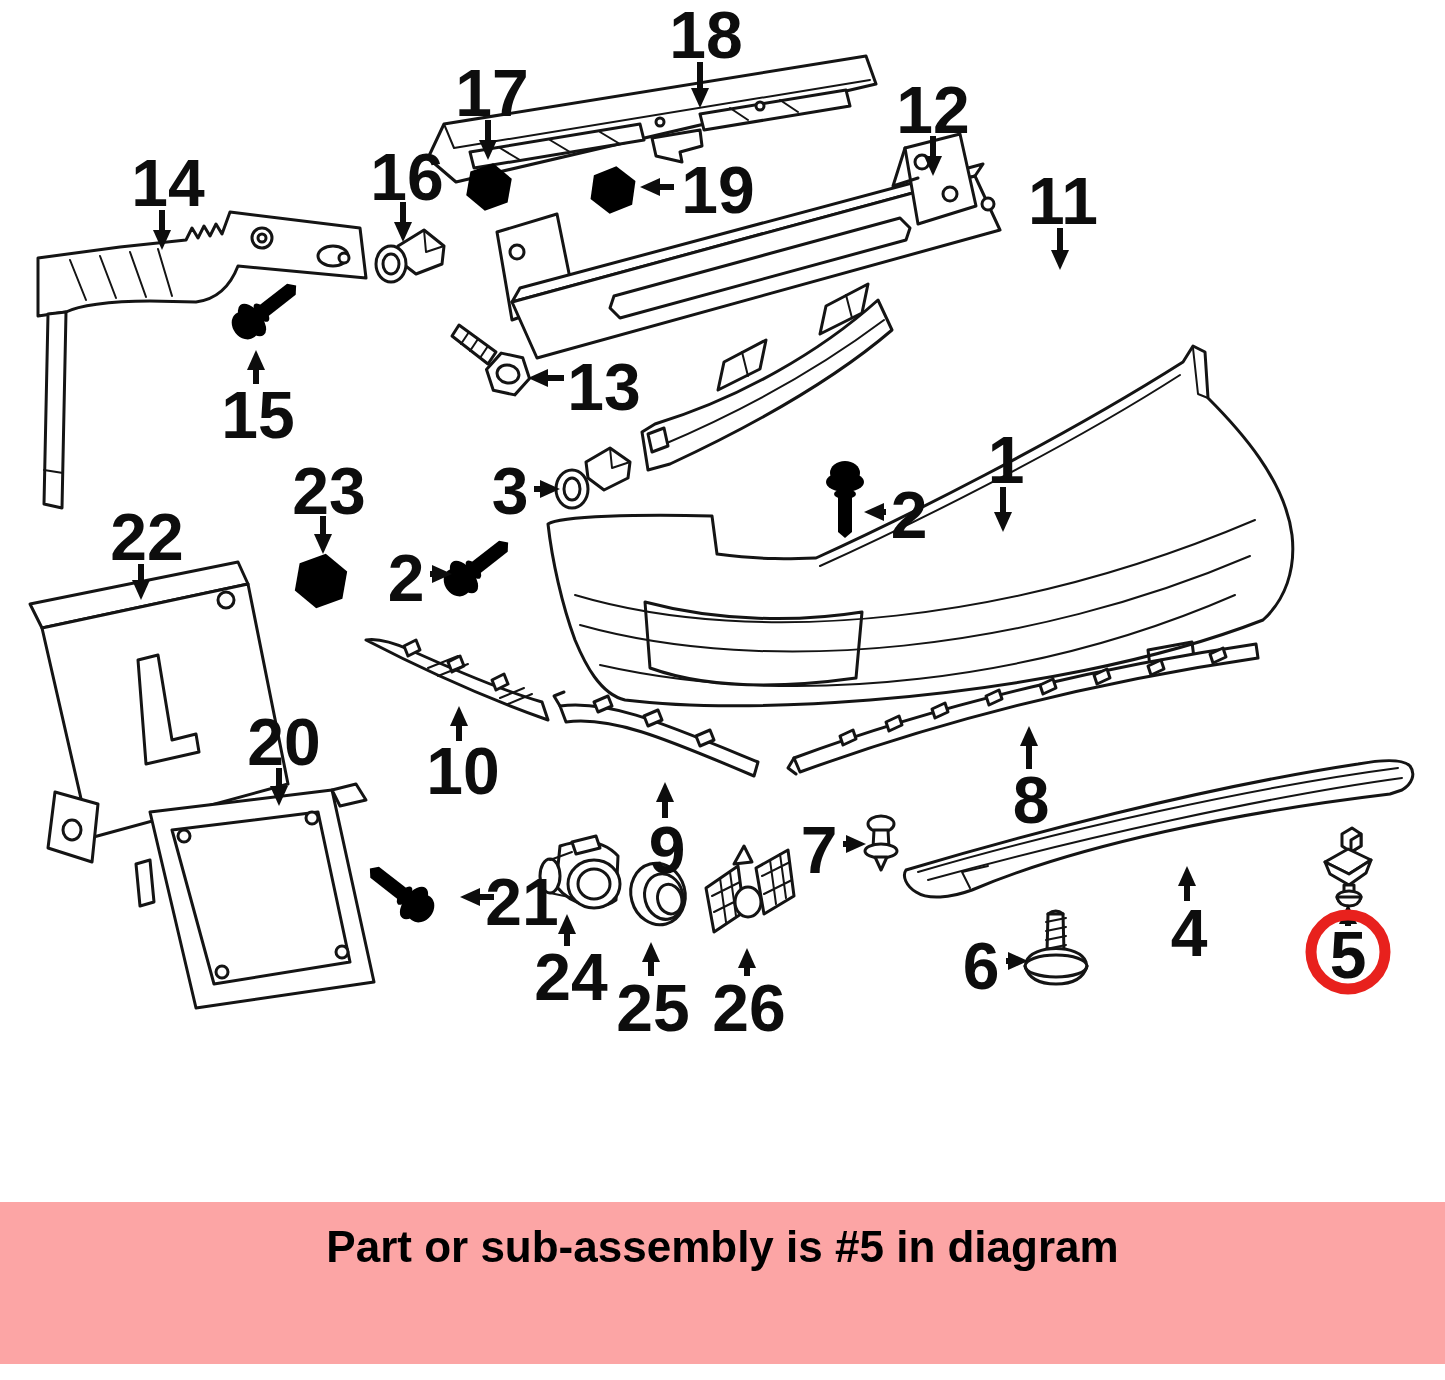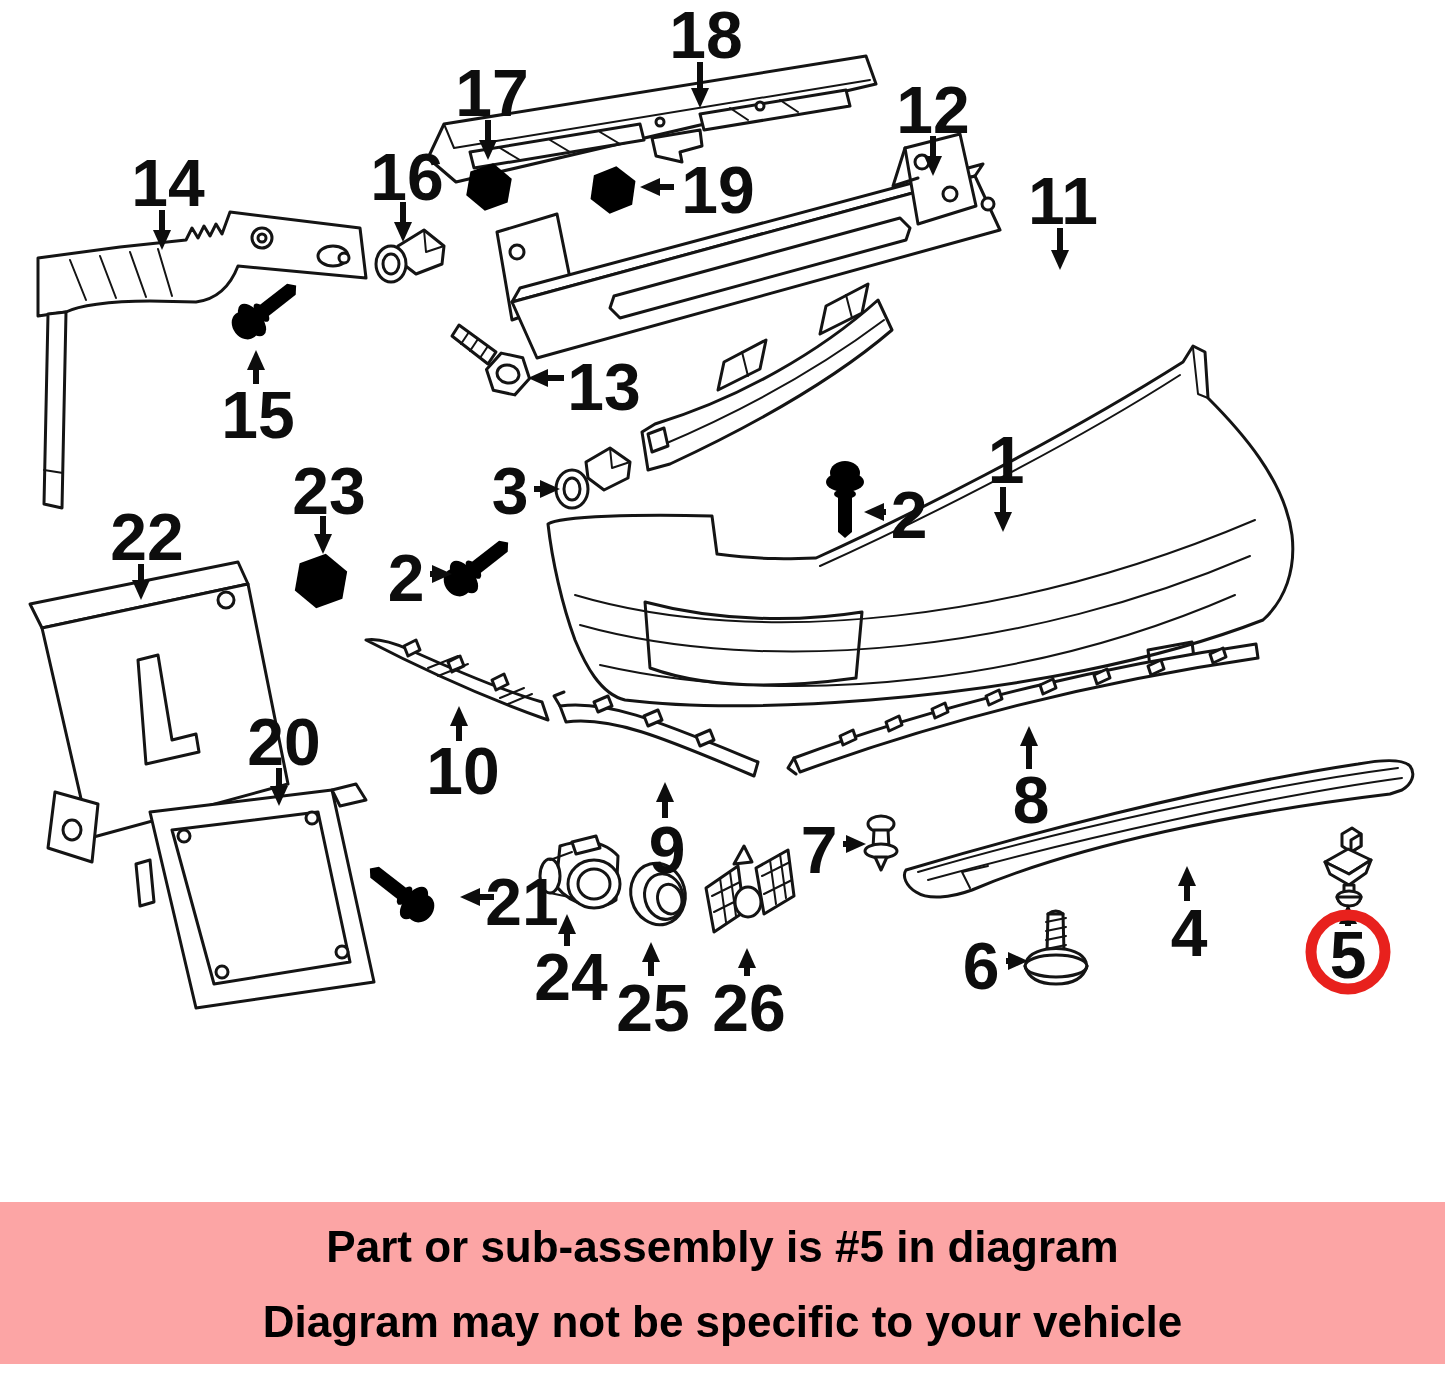--- a/index.html
+++ b/index.html
@@ -409,16 +409,15 @@
           <line x1="1348" y1="926" x2="1348" y2="924" class="arrow-shaft"></line>
           <polygon points="1348,904 1357,924 1339,924" class="arrow-head"></polygon>
           <circle cx="1348" cy="952" r="37" class="highlight-circle"></circle>
           <text x="1348" y="955" class="callout-label">5</text>
         </g>
       </g>
 </svg>
 
 <div id="banner" style="background: #fca5a5; color: rgb(0, 0, 0);">
   <div class="bline">Part or sub-assembly is #5 in diagram</div>
-  <div class="bline">Diagram may not be specific to your vehicle</div>
 </div>
 
 </div>
 
 </body></html>

